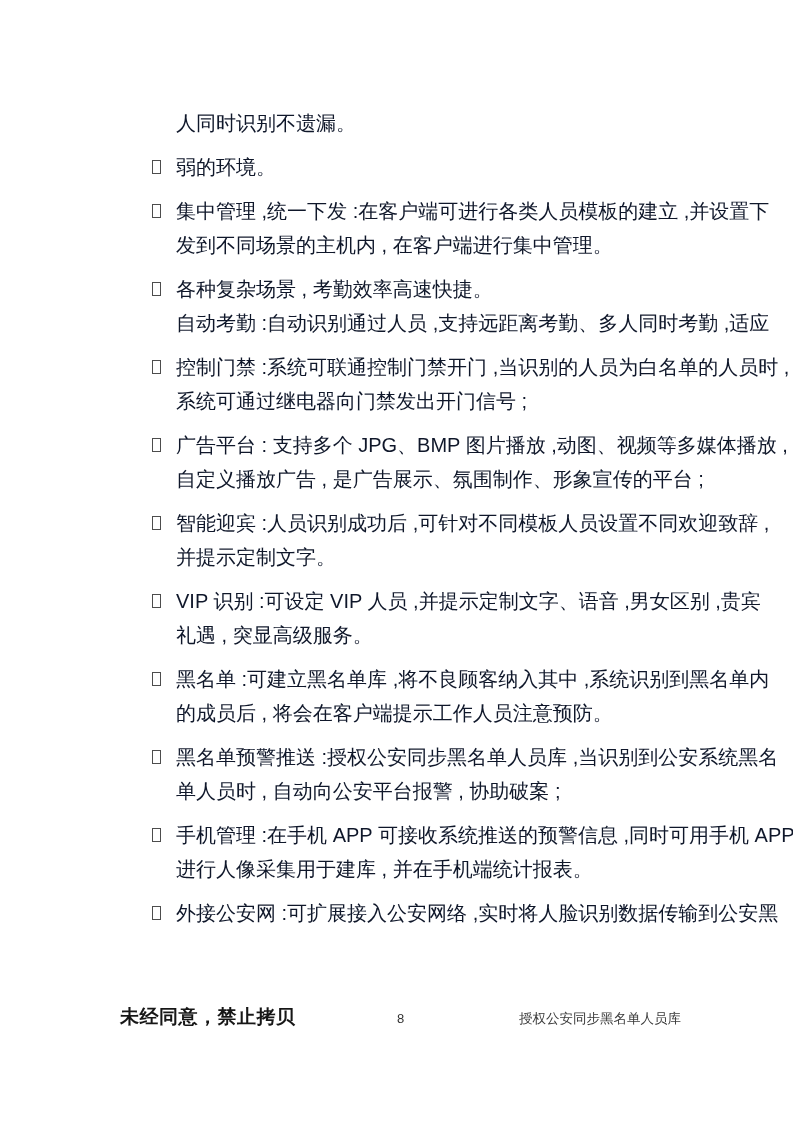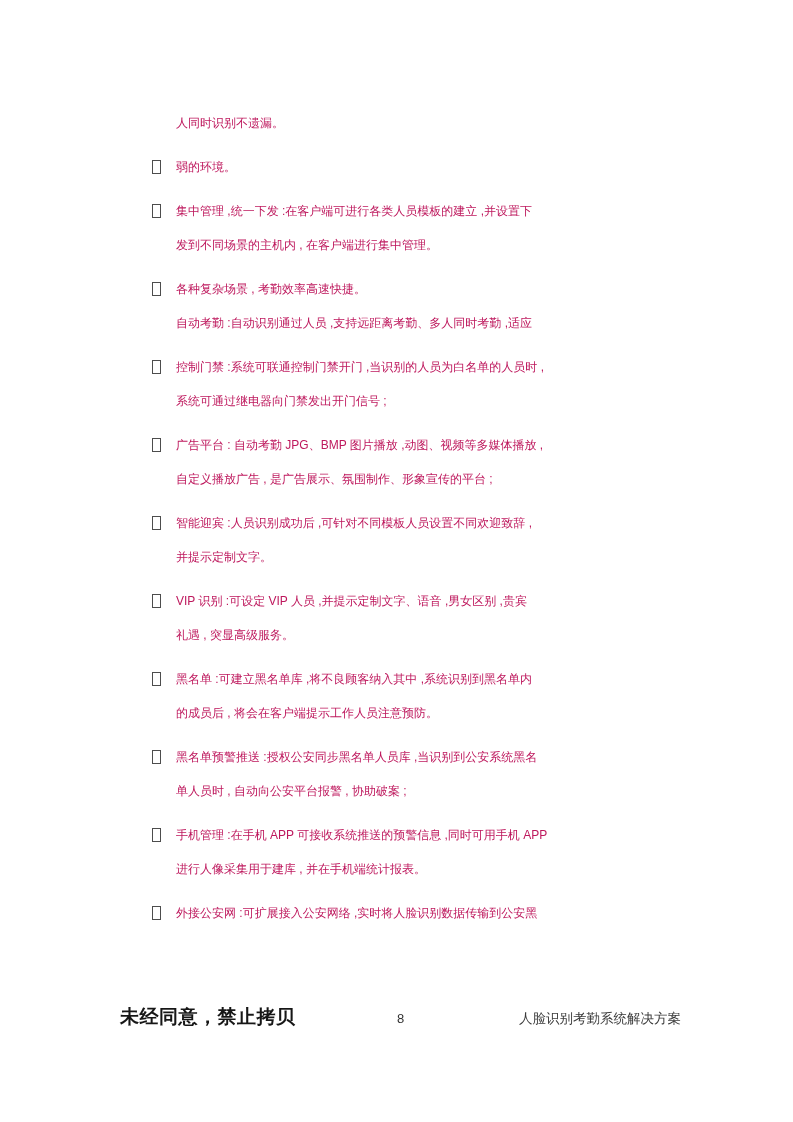--- a/index.html
+++ b/index.html
@@ -34,22 +34,22 @@
     font-size: 22px;
     font-weight: bold;
     font-style: italic;
     letter-spacing: 0.5px;
   }
   
   .content {
     position: absolute;
     top: 106px; left: 120px;
     width: 562px;
-    color: #be185d;
-    font-size: 12px;
+    color: #0f172a;
+    font-size: 20px;
   }
   .intro-line {
     margin: 0 0 10px 0;
     padding-left: 56px;
     line-height: 34px;
     white-space: nowrap;
   }
   .bullet-item {
     display: flex;
     align-items: flex-start;
@@ -126,21 +126,21 @@
         <div class="bullet-item">
           <span class="bullet-marker"></span>
           <div class="bullet-text">
             <div class="text-line">控制门禁 :系统可联通控制门禁开门 ,当识别的人员为白名单的人员时 ,</div>
             <div class="text-line">系统可通过继电器向门禁发出开门信号 ;</div>
           </div>
         </div>
         <div class="bullet-item">
           <span class="bullet-marker"></span>
           <div class="bullet-text">
-            <div class="text-line">广告平台 : 自动考勤 JPG、BMP 图片播放 ,动图、视频等多媒体播放 ,</div>
+            <div class="text-line">广告平台 : 支持多个 JPG、BMP 图片播放 ,动图、视频等多媒体播放 ,</div>
             <div class="text-line">自定义播放广告 , 是广告展示、氛围制作、形象宣传的平台 ;</div>
           </div>
         </div>
         <div class="bullet-item">
           <span class="bullet-marker"></span>
           <div class="bullet-text">
             <div class="text-line">智能迎宾 :人员识别成功后 ,可针对不同模板人员设置不同欢迎致辞 ,</div>
             <div class="text-line">并提示定制文字。</div>
           </div>
         </div>
@@ -177,16 +177,16 @@
           <div class="bullet-text">
             <div class="text-line">外接公安网 :可扩展接入公安网络 ,实时将人脸识别数据传输到公安黑</div>
           </div>
         </div>
       </div>
   </div>
 
   <div class="footer">
     <span class="footer-left">未经同意，禁止拷贝</span>
     <span class="footer-center">8</span>
-    <span class="footer-right">人脸识别考勤系统解决方案</span>
+    <span class="footer-right">授权公安同步黑名单人员库</span>
   </div>
 
 </div>
 
 </body></html>

